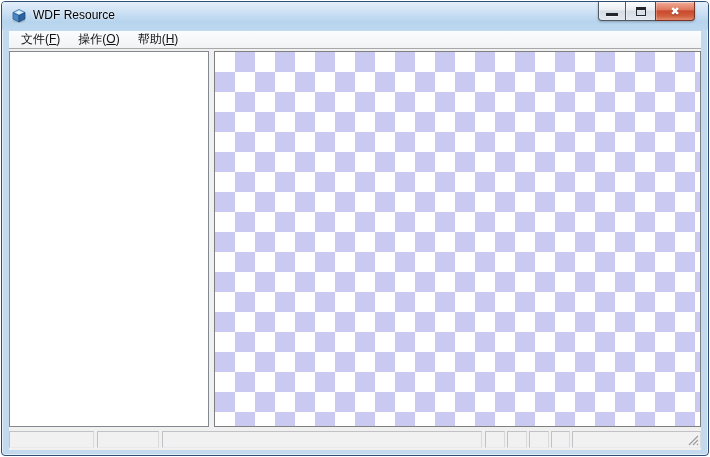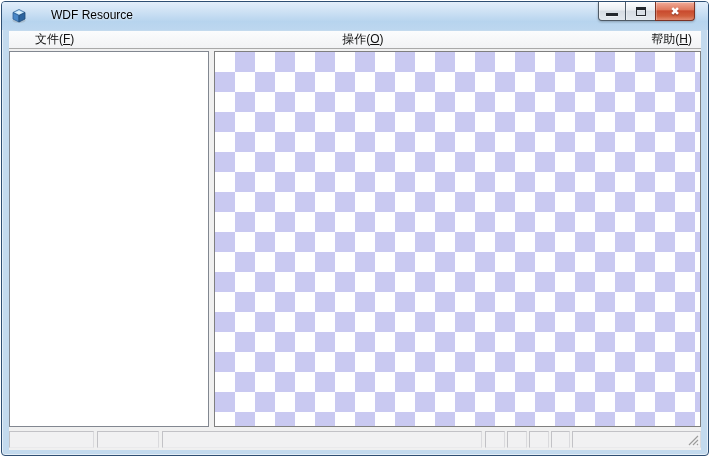--- a/index.html
+++ b/index.html
@@ -14,21 +14,21 @@
     border-radius: 4px;
     background: #c3daee;
     box-shadow: inset 0 0 0 1px rgba(255,255,255,.55);
   }
 
   
   .titlebar {
     position: absolute; top: 0; left: 0; right: 0; height: 28px;
     border-radius: 3px 3px 0 0;
     background: linear-gradient(180deg, #e3eefa 0%, #cde1f4 35%, #b7d4ee 70%, #bdd7ef 100%);
-    display: flex; align-items: center; padding-left: 9px; gap: 24px;
+    display: flex; align-items: center; padding-left: 9px; gap: 6px;
   }
   .title-text {
     font-size: 12px; color: #000;
     text-shadow: 0 0 3px rgba(255,255,255,.9);
     padding-bottom: 2px;
   }
   .app-icon { width: 16px; height: 16px; display: inline-block; }
 
   
   .caption-buttons {
@@ -61,22 +61,22 @@
   
   .client {
     position: absolute; left: 7px; right: 7px; top: 29px; bottom: 6px;
     background: #f0f0f0;
   }
 
   
   .menubar {
     height: 18px; border-bottom: 1px solid #a9a9a9;
     background: linear-gradient(180deg, #fbfcfd, #f2f3f5);
-    display: flex; align-items: center; padding-left: 17px;
-    font-size: 12px; color: #111; justify-content: space-between;
+    display: flex; align-items: center; padding-left: 3px;
+    font-size: 12px; color: #111;
   }
   .menu-item { padding: 1px 9px 2px 9px; cursor: default; white-space: nowrap; }
   .accel { text-decoration: underline; }
 
   
   .main { display: flex; margin-top: 2px; height: 376px; }
   .tree-panel { width: 200px; background: #fff; border: 1px solid #828790; }
   .splitter { width: 5px; background: #f0f0f0; cursor: ew-resize; }
   .canvas-panel {
     flex: 1; border: 1px solid #7f7f7f;

